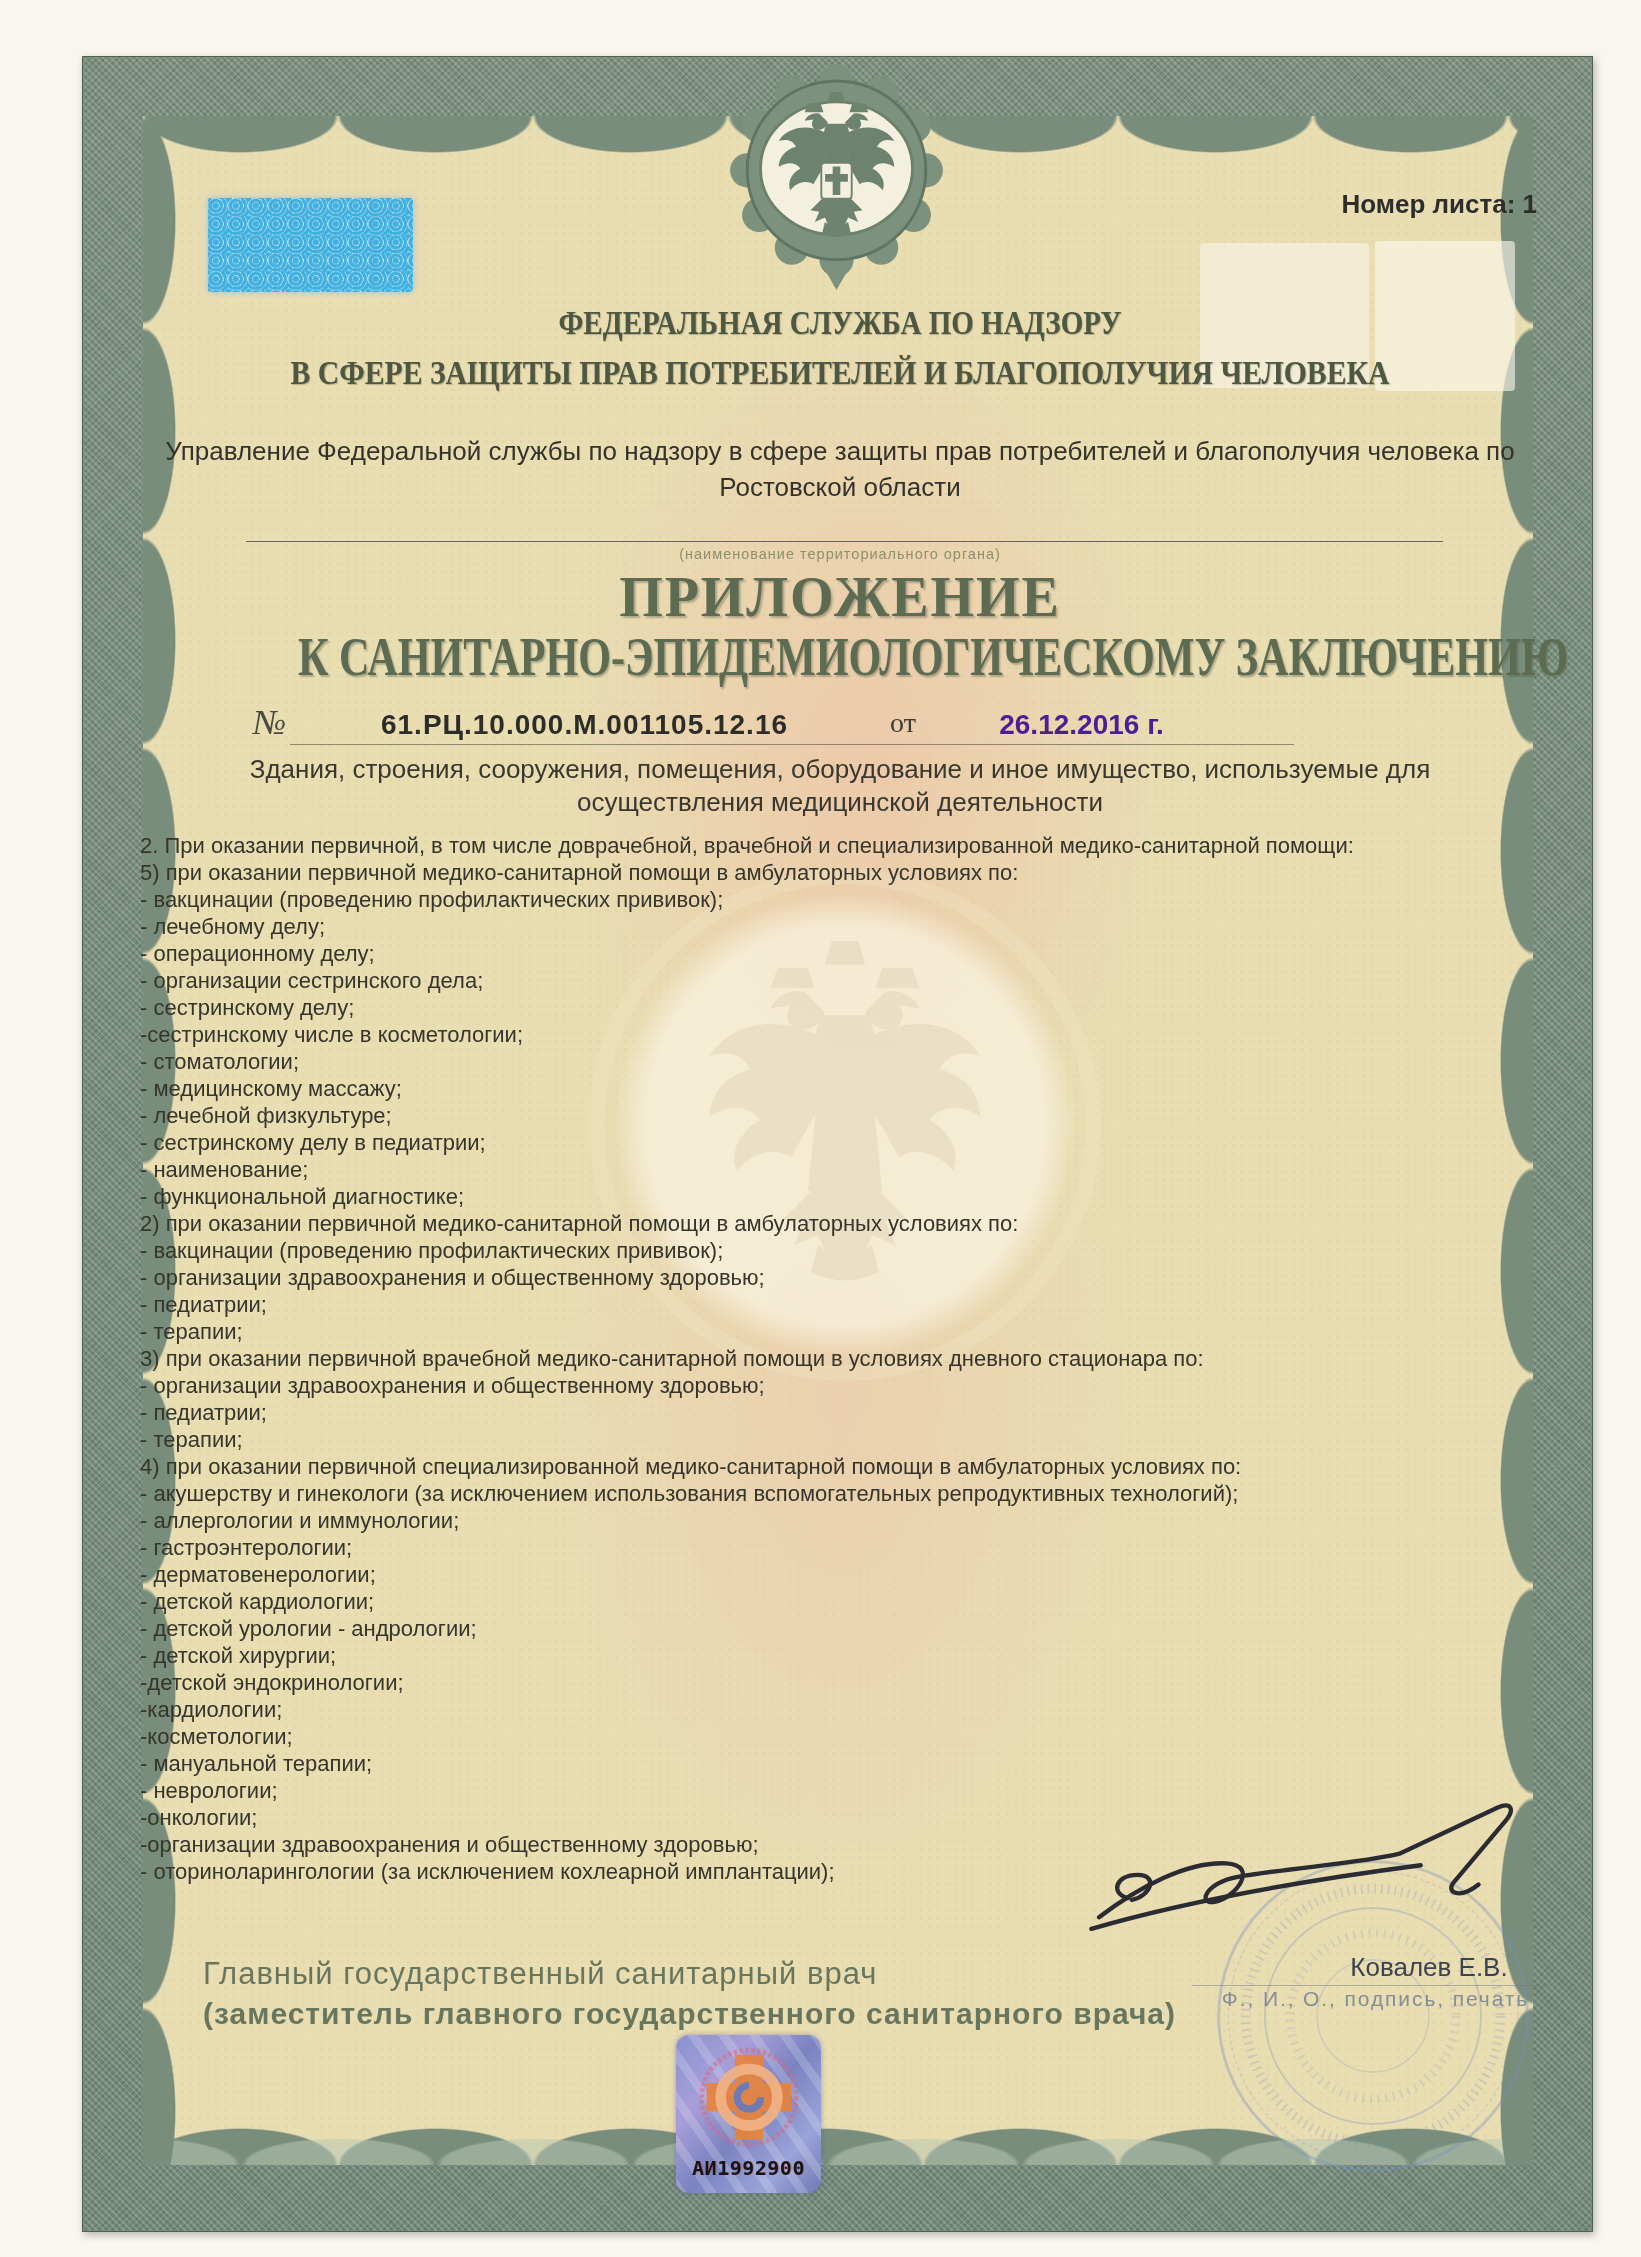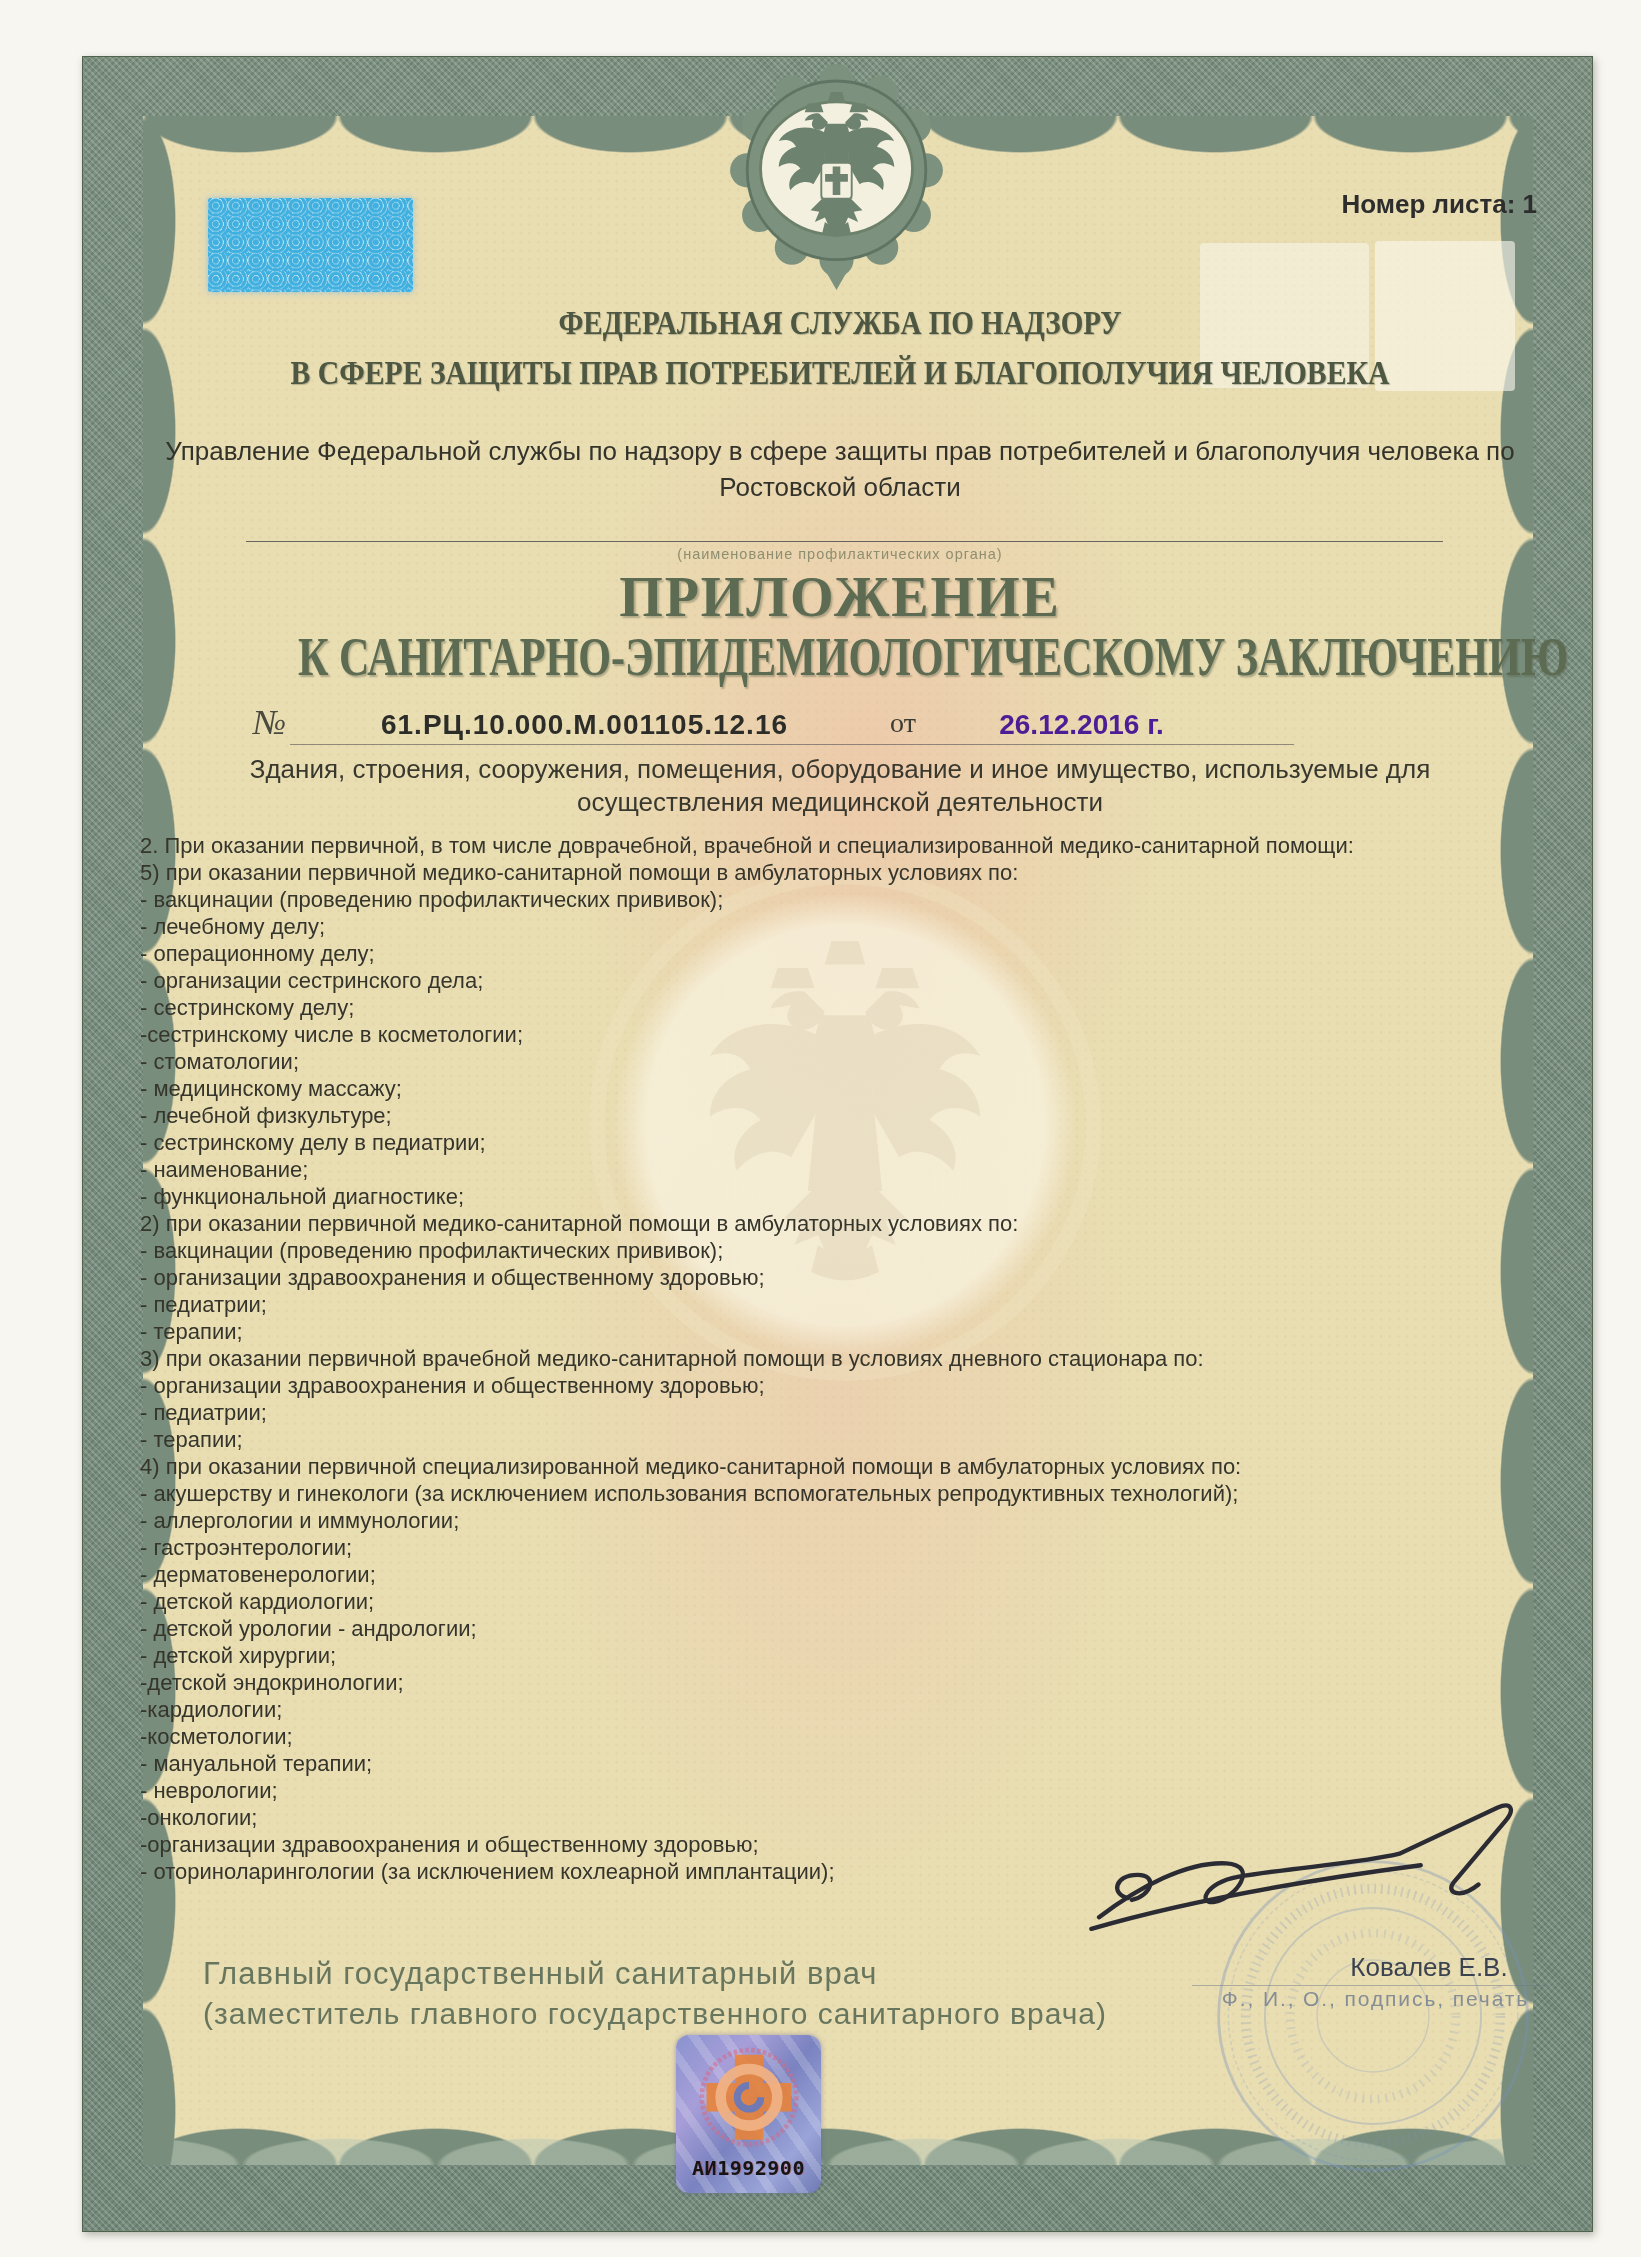--- a/index.html
+++ b/index.html
@@ -93,21 +93,21 @@
   .numline{position:absolute;left:290px;top:744px;width:1004px;border-top:1.4px solid rgba(70,70,80,0.55);}
   .subj{position:absolute;left:145px;width:1390px;text-align:center;color:#39382f;font-size:26px;}
   .subj1{top:754px;}
   .subj2{top:787px;}
 
   .body{position:absolute;left:140px;top:832px;width:1313px;color:#35352c;
     font-size:22px;line-height:27px;white-space:nowrap;}
 
   .foot{position:absolute;color:#68765e;font-size:31px;letter-spacing:1px;}
   .foot1{left:203px;top:1956px;}
-  .foot2{left:203px;top:1997px;font-size:30px;}
+  .foot2{left:203px;top:1997px;font-size:30px;font-weight:bold;}
 
   
   .stamp{position:absolute;left:1209px;top:1852px;width:328px;height:328px;opacity:0.9;}
   .signature{position:absolute;left:1081px;top:1794px;width:483px;height:183px;}
   .signer{position:absolute;left:1284px;top:1952px;width:290px;text-align:center;
     font-size:26px;color:#3c4350;}
   .sigcapline{position:absolute;left:1192px;top:1985px;width:357px;border-top:1px solid rgba(110,120,135,0.5);}
   .sigcap{position:absolute;left:1197px;top:1987px;width:357px;text-align:center;
     font-size:21px;color:rgba(122,132,148,0.9);letter-spacing:1.9px;}
 
@@ -182,21 +182,21 @@
   <div class="light-patch patch2"></div>
 
   <div class="sheetnum">Номер листа: 1</div>
 
   <div class="fed fed1">ФЕДЕРАЛЬНАЯ СЛУЖБА ПО НАДЗОРУ</div>
   <div class="fed fed2">В СФЕРЕ ЗАЩИТЫ ПРАВ ПОТРЕБИТЕЛЕЙ И БЛАГОПОЛУЧИЯ  ЧЕЛОВЕКА</div>
 
   <div class="org org1">Управление Федеральной службы по надзору в сфере защиты прав потребителей и благополучия человека по</div>
   <div class="org org2">Ростовской области</div>
   <div class="orgline"></div>
-  <div class="orgcap">(наименование профилактических органа)</div>
+  <div class="orgcap">(наименование территориального органа)</div>
 
   <div class="title t1">ПРИЛОЖЕНИЕ</div>
   <div class="title t2">К САНИТАРНО-ЭПИДЕМИОЛОГИЧЕСКОМУ ЗАКЛЮЧЕНИЮ</div>
 
   <div class="nosign">№</div>
   <div class="cert-number">61.РЦ.10.000.М.001105.12.16</div>
   <div class="otlabel">от</div>
   <div class="cert-date">26.12.2016 г.</div>
   <div class="numline"></div>
 

